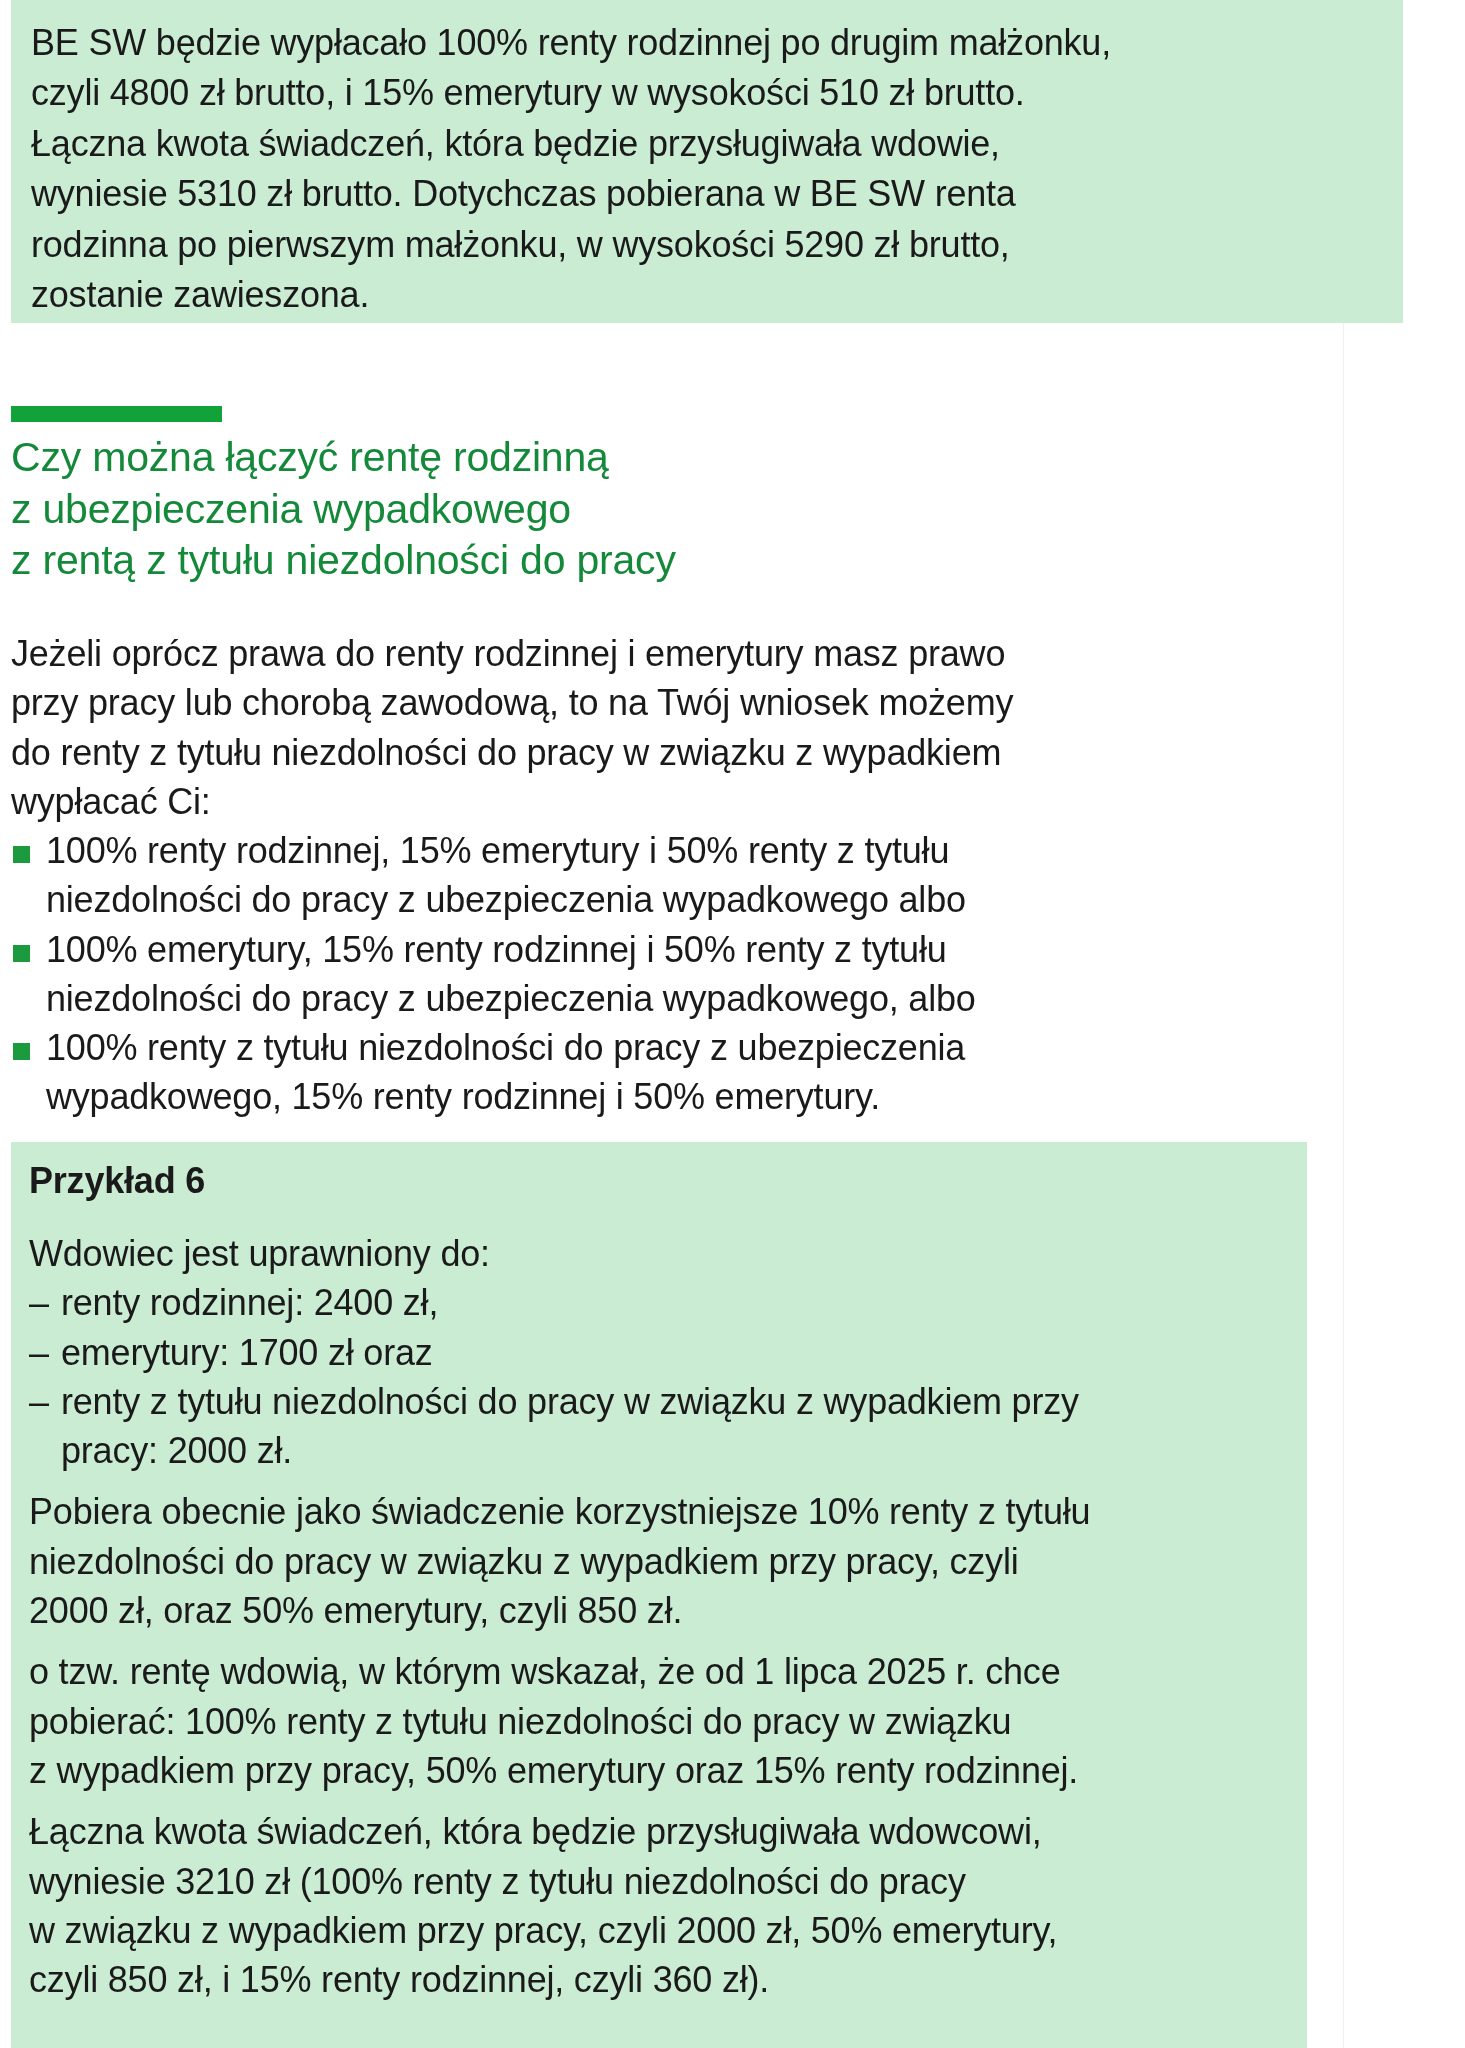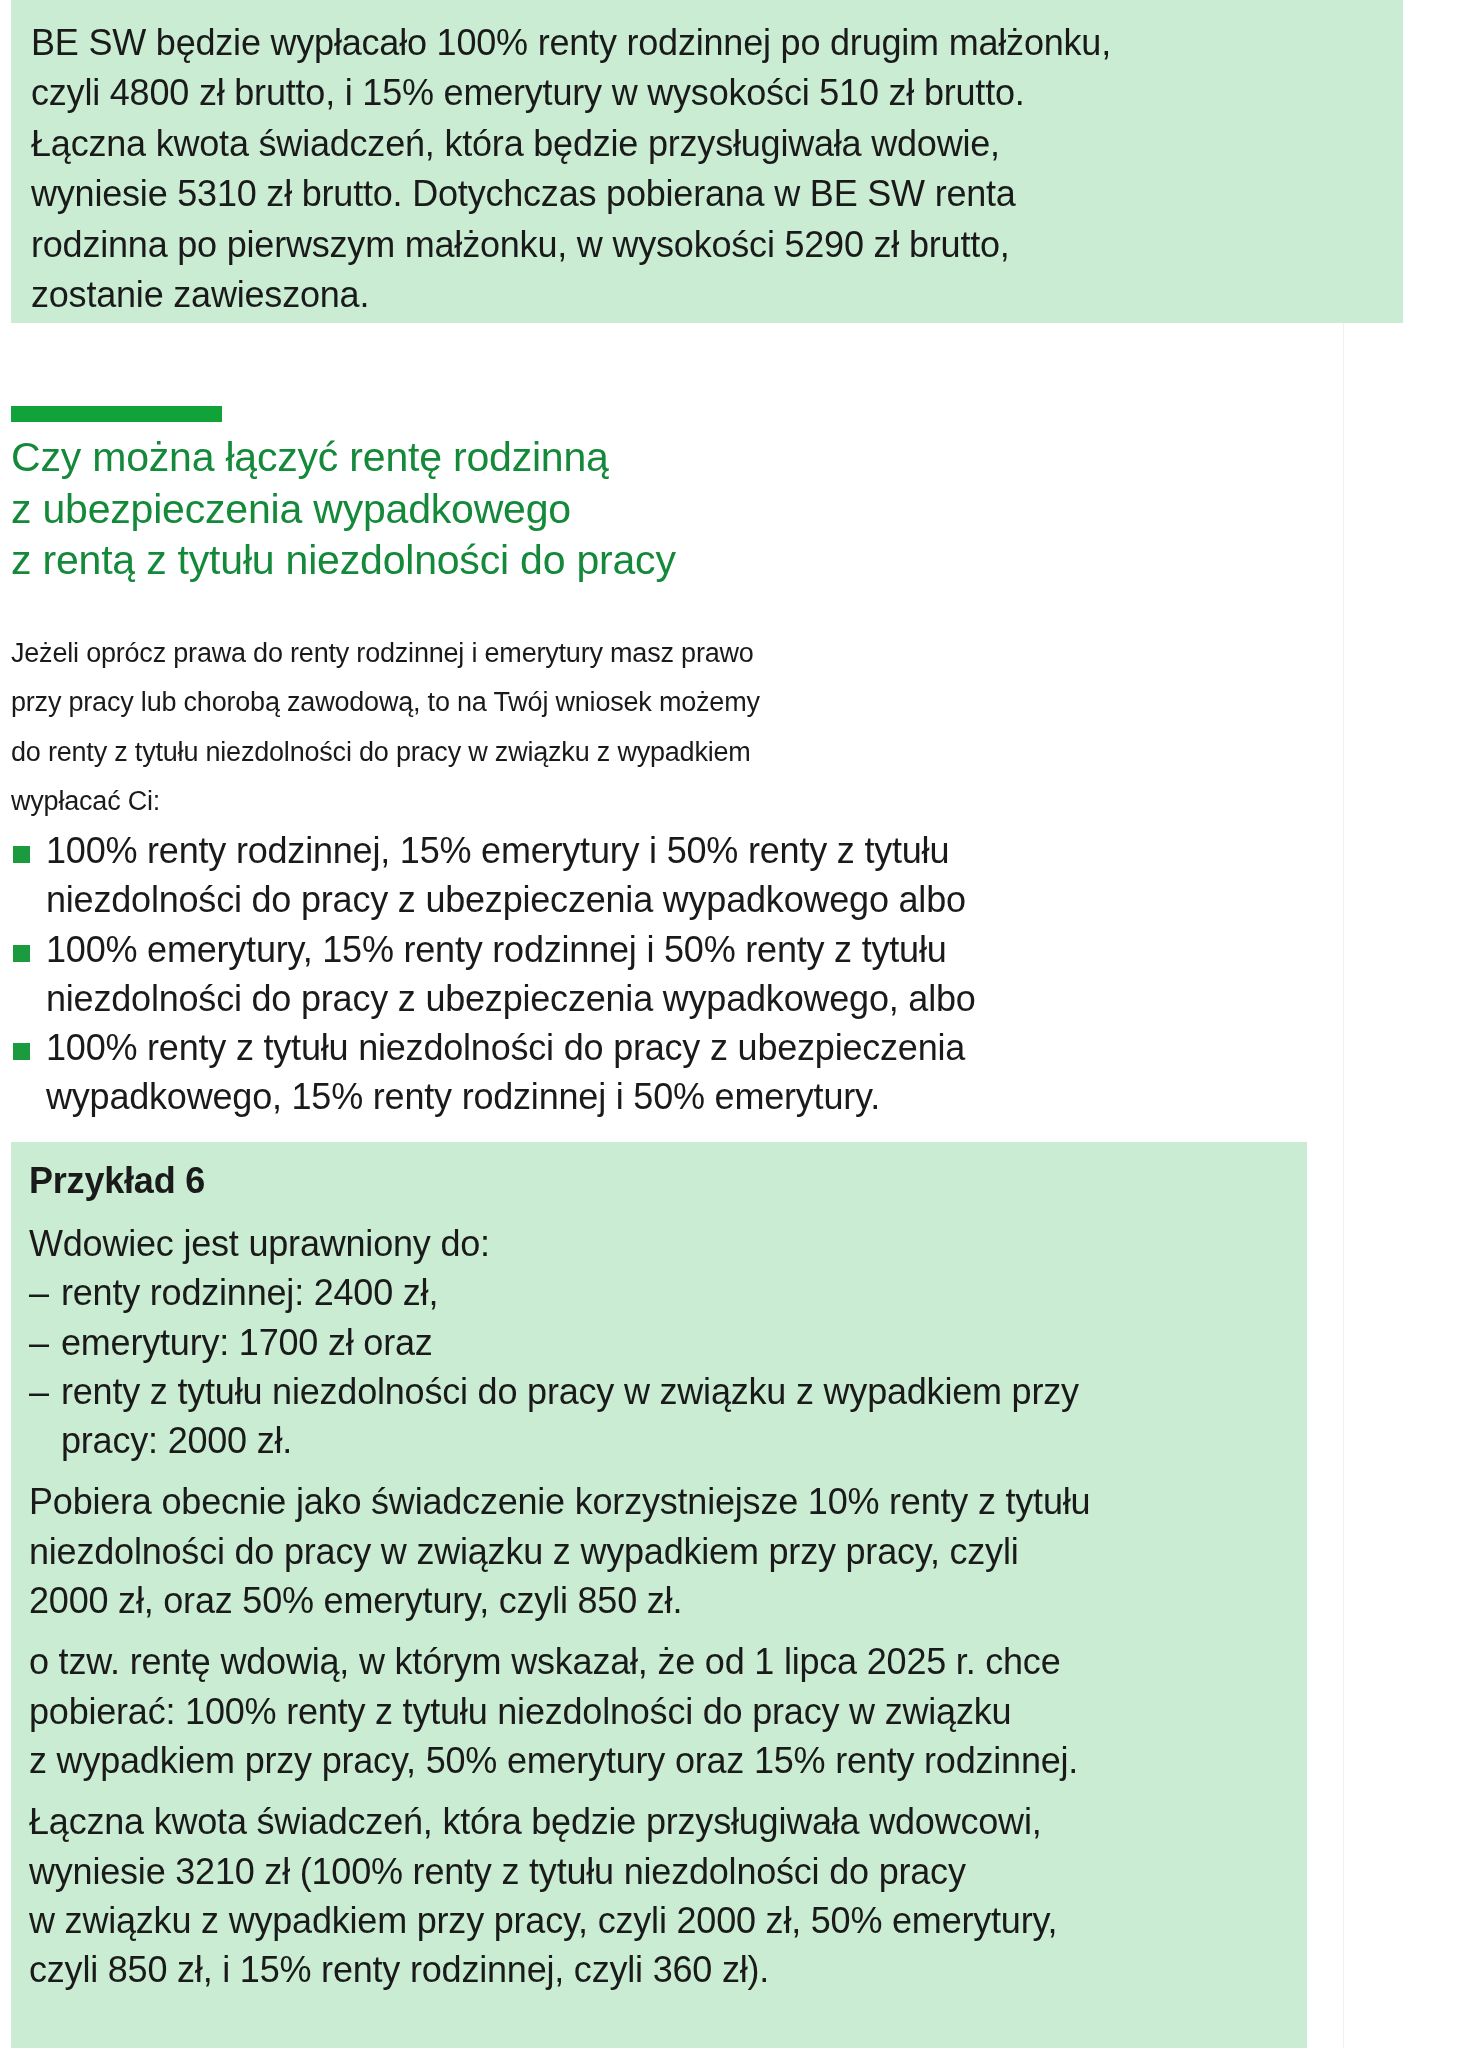--- a/index.html
+++ b/index.html
@@ -32,21 +32,21 @@
   }
   .heading {
     position: absolute; left: 11px; top: 432px; margin: 0;
     font-size: 41px; font-weight: normal; line-height: 51.5px;
     color: #14893a; letter-spacing: -0.2px;
   }
 
   
   .intro {
     position: absolute; left: 11px; top: 629px;
-    font-size: 27px; line-height: 49.3px; letter-spacing: -0.2px;
+    font-size: 36px; line-height: 49.3px; letter-spacing: -0.2px;
   }
   .bullets {
     position: absolute; left: 0; top: 826px; margin: 0; padding: 0; list-style: none;
     font-size: 36px; line-height: 49.3px; letter-spacing: -0.2px;
   }
   .bullets li { position: relative; padding-left: 46px; }
   .bullet-square {
     position: absolute; left: 13px; top: 20px; width: 17px; height: 17px;
     background: #1b9b3d; display: block;
   }
@@ -57,21 +57,21 @@
     background: #c9ecd3;
   }
   .ex-title {
     position: absolute; left: 18px; top: 14px; margin: 0;
     font-size: 36px; font-weight: bold; line-height: 49px; letter-spacing: -0.2px;
   }
   .ex-body {
     position: absolute; left: 18px; top: 77px;
     font-size: 36px; line-height: 49.3px; letter-spacing: -0.2px;
   }
-  .ex-body .p { margin: 0 0 12px 0; }
+  .ex-body .p { margin: 10px 0 12px 0; }
   .dash-list { margin: 0; padding: 0; list-style: none; }
   .dash-list li { position: relative; padding-left: 32px; }
   .dash { position: absolute; left: 0; top: 0; }
 </style>
 </head>
 <body>
 
 <div class="page-edge"></div>
 
 <div class="box-top">

